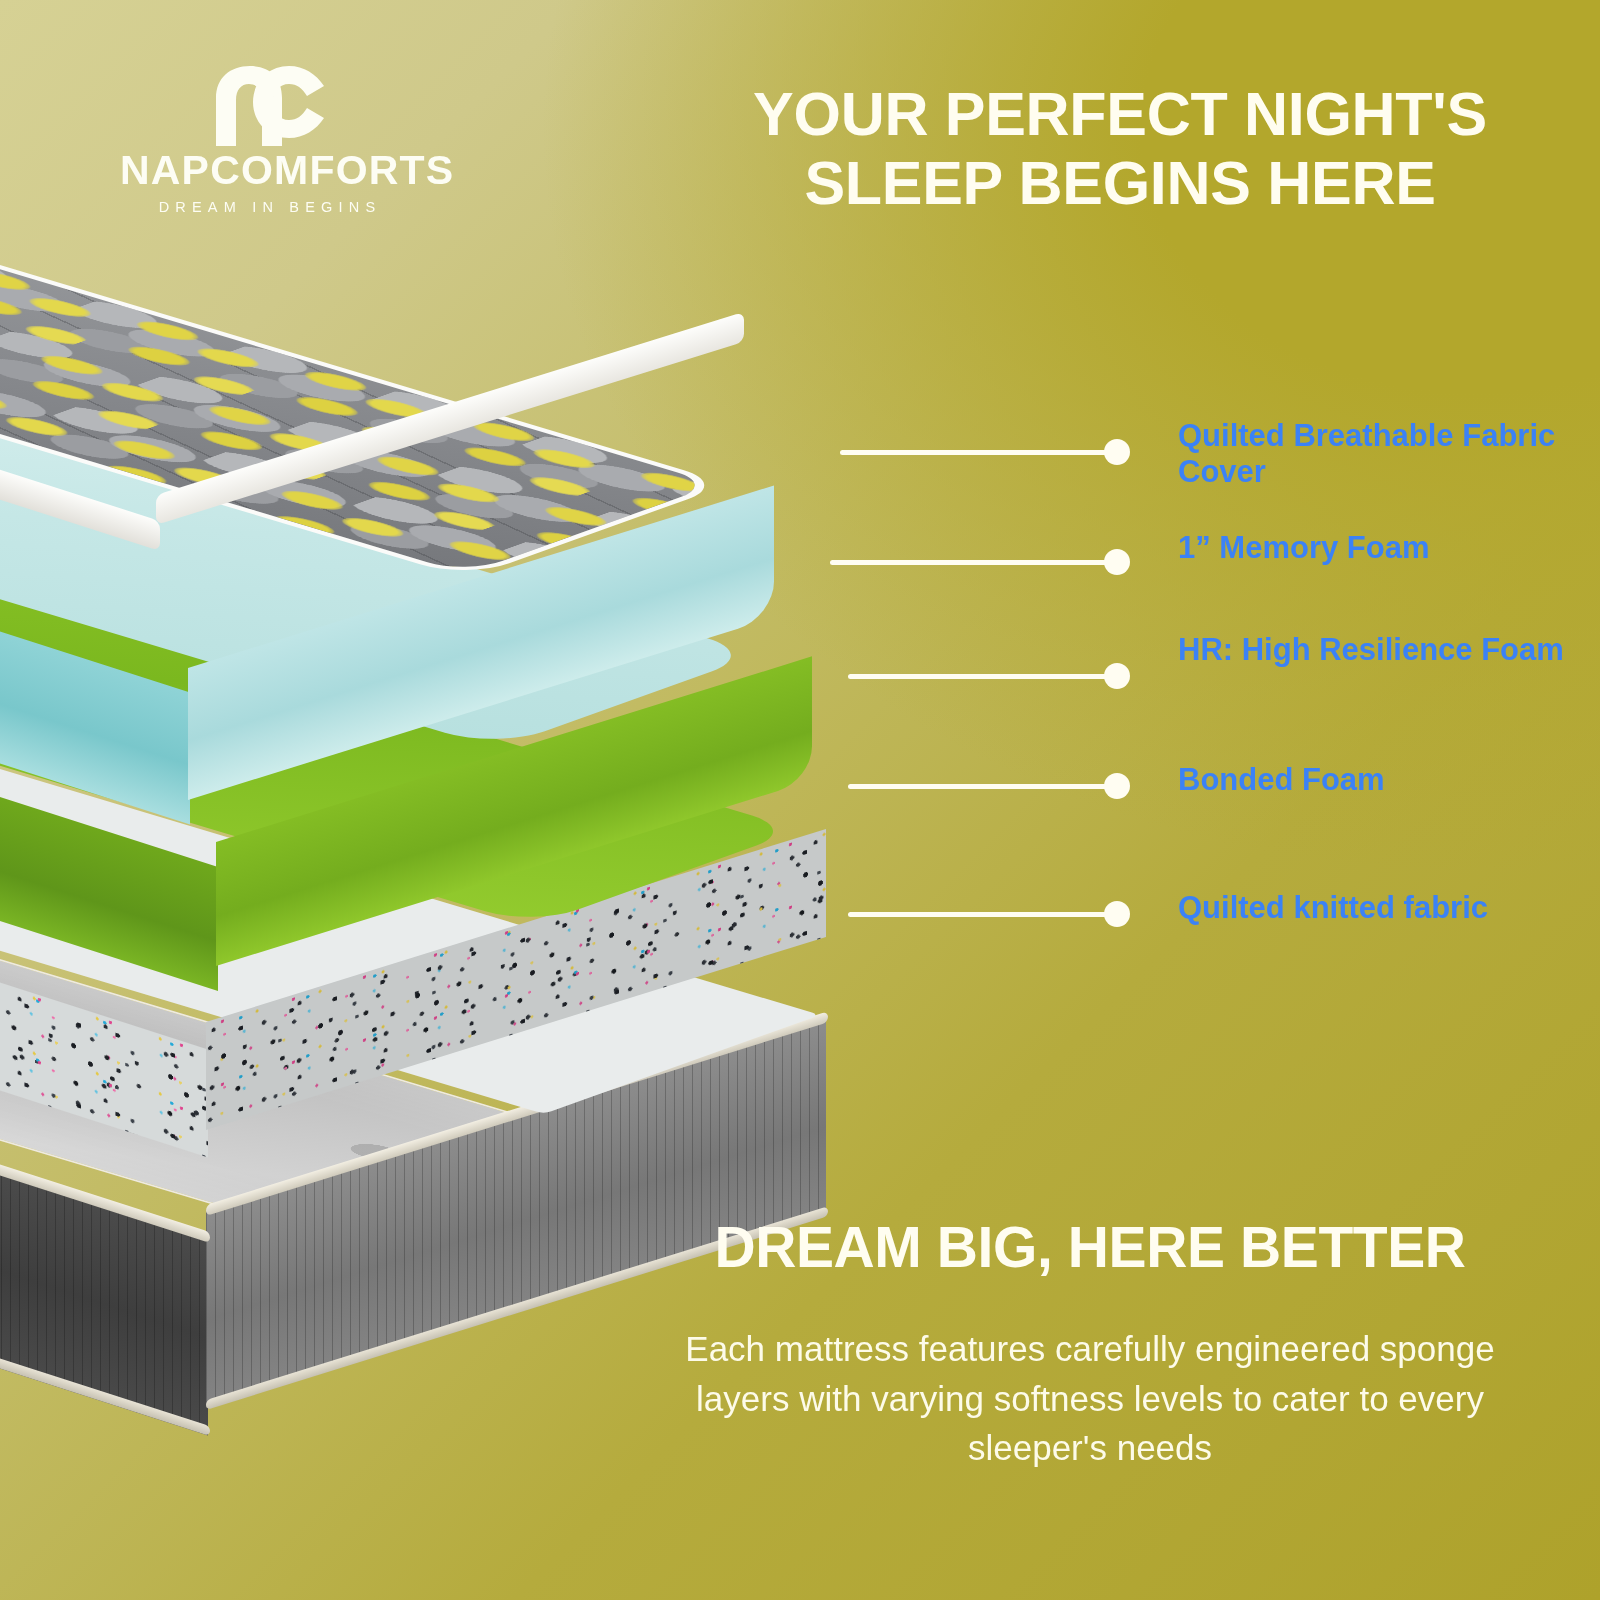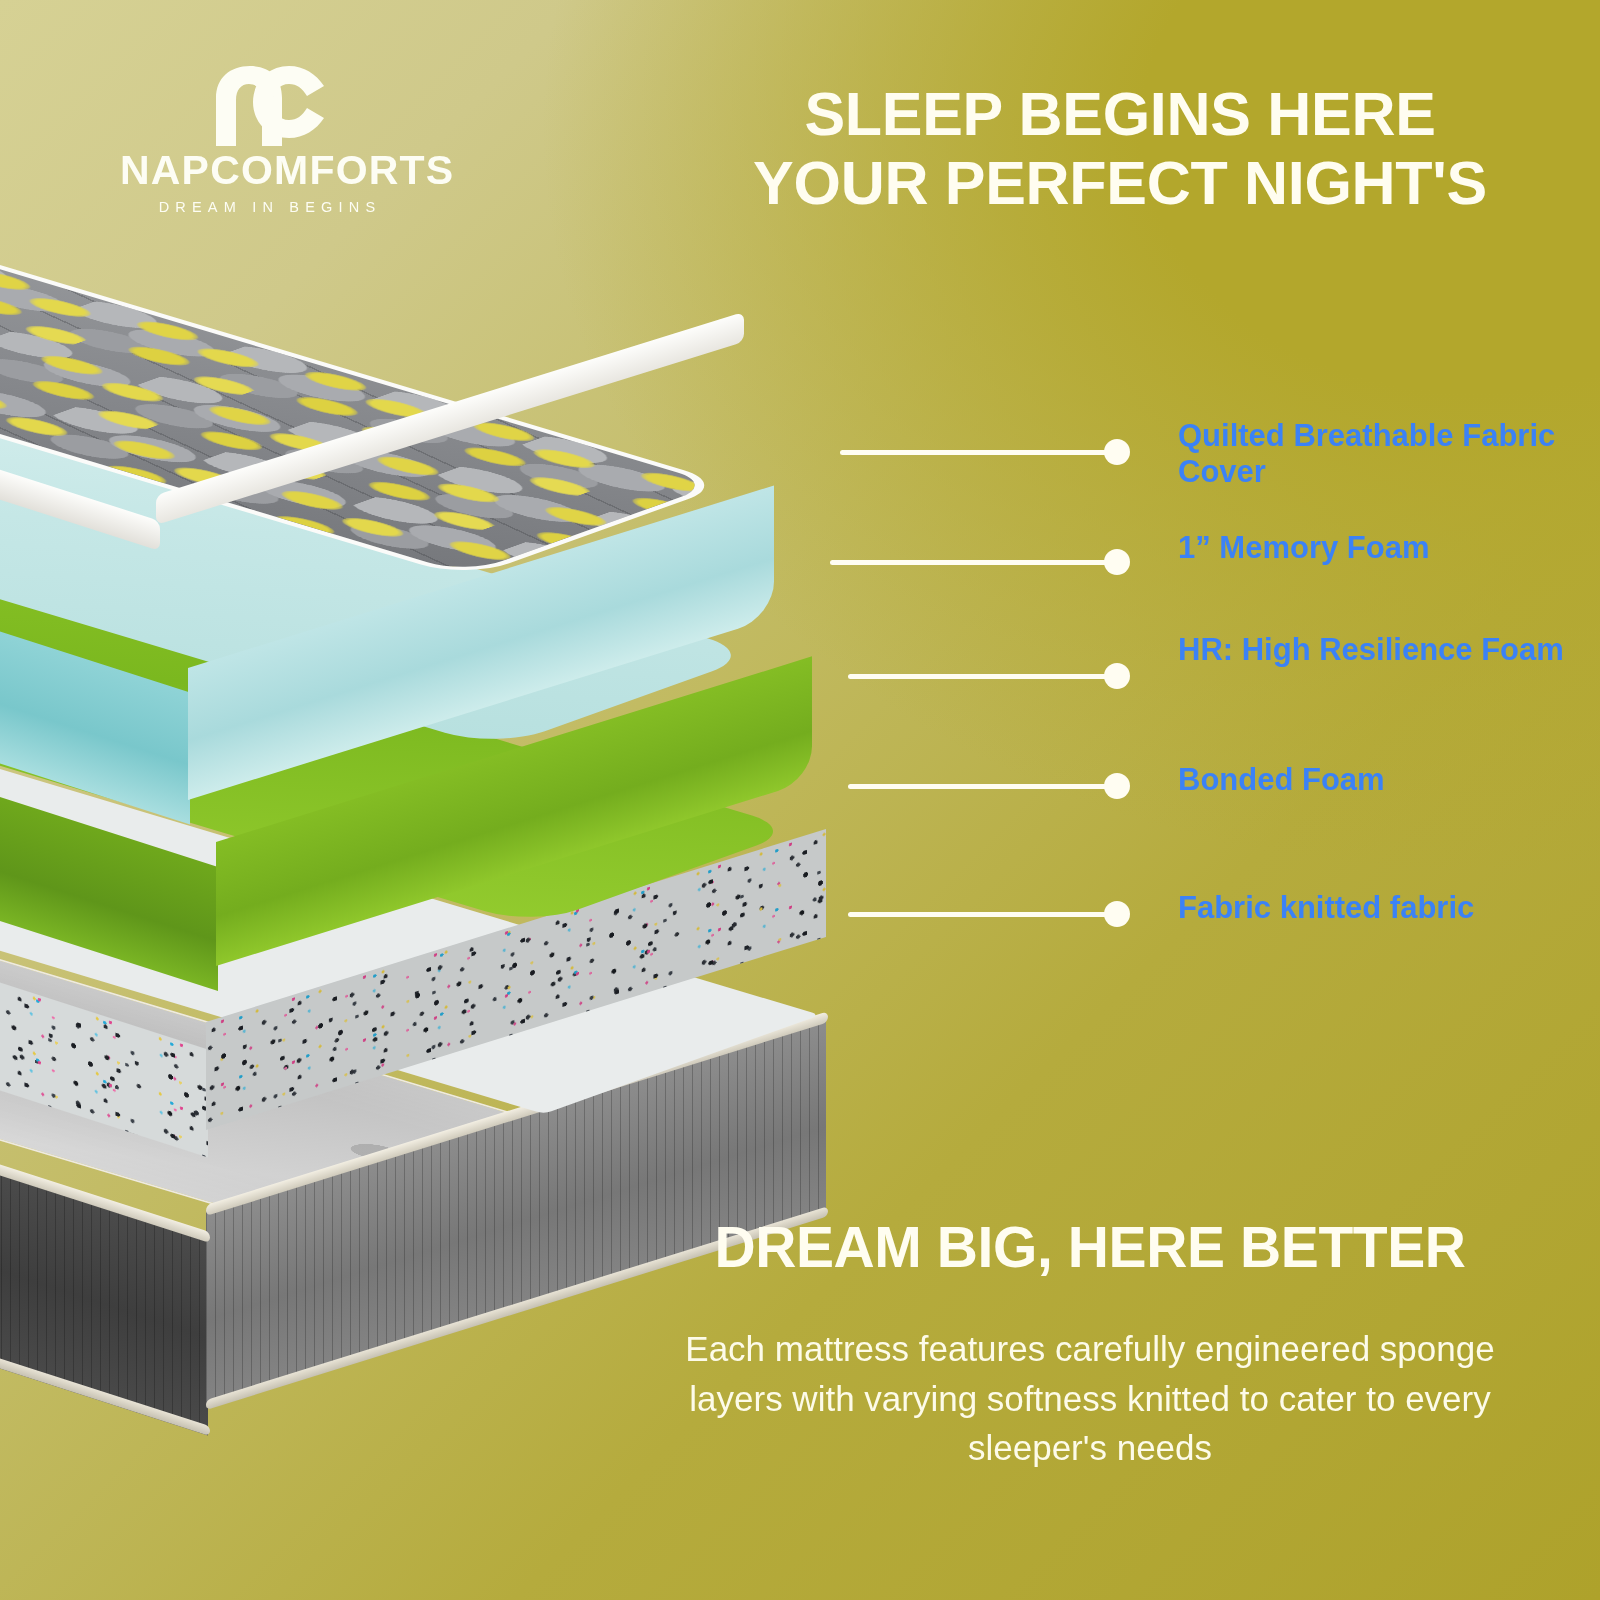--- a/index.html
+++ b/index.html
@@ -251,22 +251,22 @@
              C52 28 47 22 39 22 C31 22 26 28 26 38 L26 84 Z" fill="#fdfdf4"></path>
     <path d="M114 24 C106 12 94 4 79 4 C58 4 43 20 43 40 C43 60 58 76 79 76
              C94 76 106 68 114 56 L97 46 C92 54 87 58 79 58
              C69 58 63 50 63 40 C63 30 69 22 79 22 C87 22 92 26 97 34 Z" fill="#fdfdf4"></path>
   </svg>
   <div class="wordmark">NAPCOMFORTS</div>
   <div class="tagline">DREAM IN BEGINS</div>
 </div>
 
 <div id="headline">
+  <div>YOUR PERFECT NIGHT'S</div>
   <div>SLEEP BEGINS HERE</div>
-  <div>YOUR PERFECT NIGHT'S</div>
 </div>
 
 <div id="stack">
 
   <div class="layer" id="base">
     <div class="btop"></div>
     <div class="bsideL">
         <div class="ribs"></div>
       </div>
     <div class="bsideR">
@@ -325,19 +325,19 @@
 
 <div class="callout">
   <div class="line" style="left:848px; top:784px; width:264px;"></div>
   <div class="dot" style="left:1104px; top:773px;"></div>
   <div class="txt" style="top:762px;">Bonded Foam</div>
 </div>
 
 <div class="callout">
   <div class="line" style="left:848px; top:912px; width:264px;"></div>
   <div class="dot" style="left:1104px; top:901px;"></div>
-  <div class="txt" style="top:890px;">Fabric knitted fabric</div>
+  <div class="txt" style="top:890px;">Quilted knitted fabric</div>
 </div>
 
 <div id="bottom">
   <div class="big">DREAM BIG, HERE BETTER</div>
-  <div class="sub">Each mattress features carefully engineered sponge layers with varying softness knitted to cater to every sleeper's needs</div>
+  <div class="sub">Each mattress features carefully engineered sponge layers with varying softness levels to cater to every sleeper's needs</div>
 </div>
 
 </body></html>

